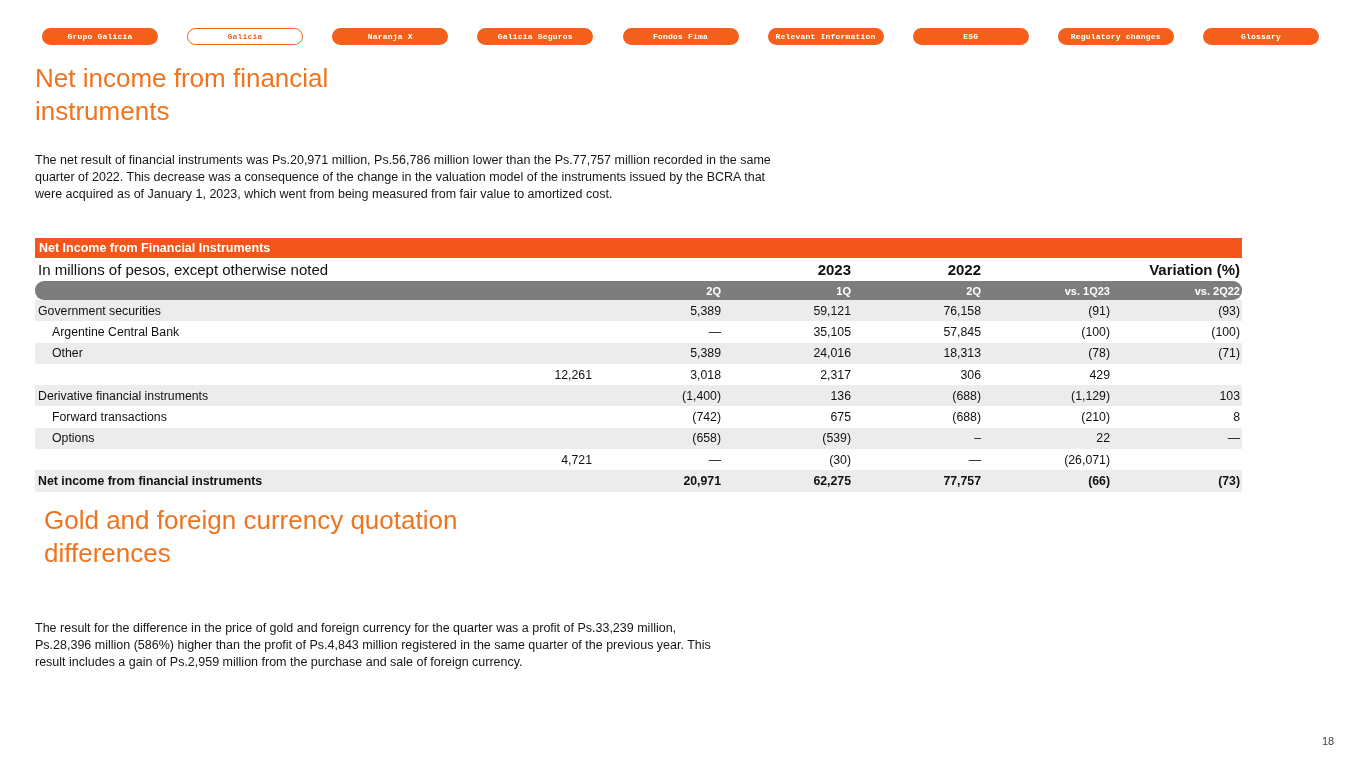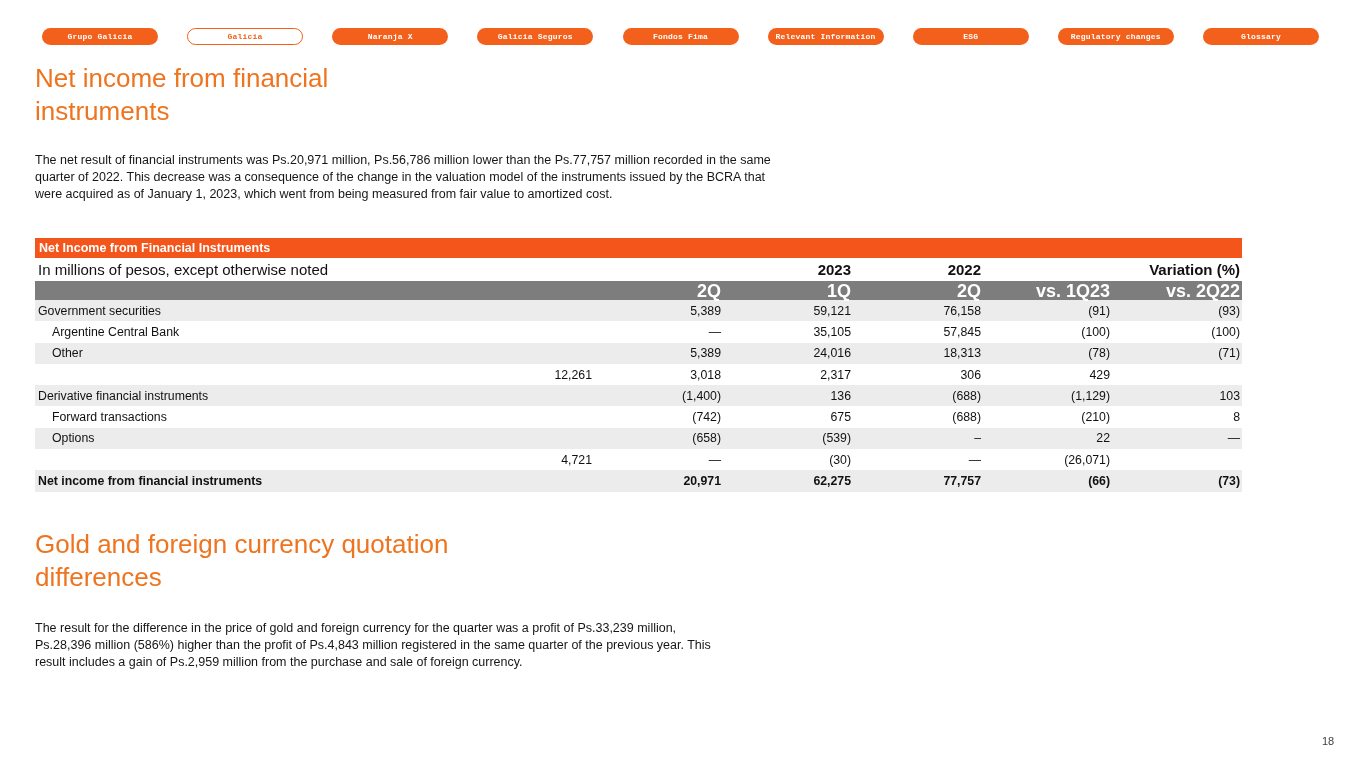--- a/index.html
+++ b/index.html
@@ -23,42 +23,42 @@
   }
   .pill-filled { background:var(--orange); color:#fff; }
   .pill-outlined { background:#fff; color:var(--orange); border:1.5px solid var(--orange); }
 
   
   .h-orange {
     position:absolute; left:35px; color:var(--heading-orange);
     font-size:26px; line-height:33px; font-weight:400;
   }
   #h1 { top:62px; width:380px; }
-  #h2 { top:528px; width:500px; }
+  #h2 { top:504px; width:500px;margin-left:9px; }
   .para {
     position:absolute; left:35px; color:#161616;
     font-size:12.5px; line-height:17px;
   }
   #p1 { top:152px; width:752px; }
   #p2 { top:620px; width:696px; }
 
   
   .fin-table { position:absolute; left:35px; top:238px; width:1207px; }
   .t-grid { display:grid; grid-template-columns:559px 129px 130px 130px 129px 130px; align-items:center; }
   .t-titlebar {
     height:20px; background:var(--table-orange); color:#fff;
     display:flex; align-items:center; padding-left:4px;
     font-size:12.5px; font-weight:bold;
   }
   .t-subrow { height:23px; font-size:15px; }
   .t-subtitle { padding-left:3px; }
   .t-year { font-weight:bold; text-align:right; padding-right:2px; }
   .t-grayrow {
     height:19px; background:var(--gray-bar); color:#fff;
-    font-size:18px; font-weight:bold;
+    font-size:11px; font-weight:bold;border-radius:9px;
   }
   .t-grayrow .gcell { text-align:right; padding-right:2px; }
   .t-row { height:21.3px; font-size:12.3px; }
   .t-row.stripe { background:var(--row-stripe); }
   .t-row.bold { font-weight:bold; }
   .t-label { padding-left:3px; white-space:nowrap; }
   .t-label.indent { padding-left:17px; }
   .t-val { text-align:right; padding-right:2px; white-space:nowrap; }
 
   

